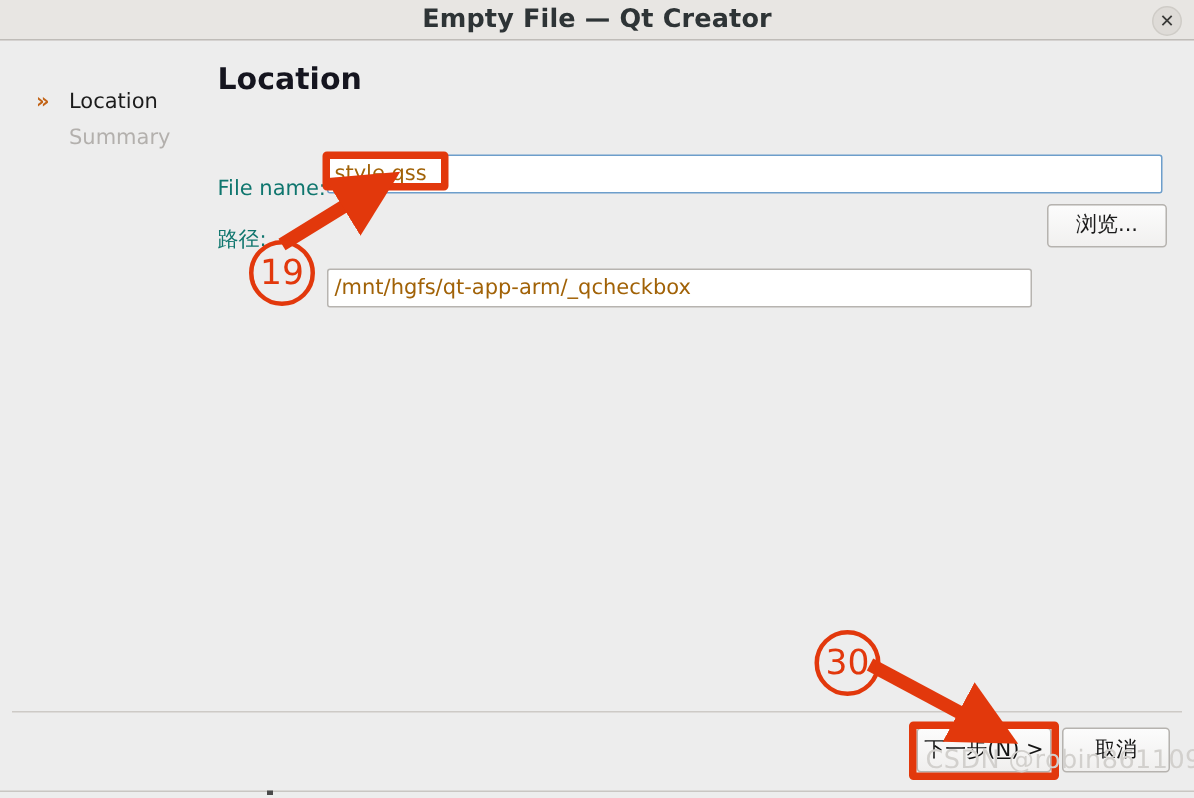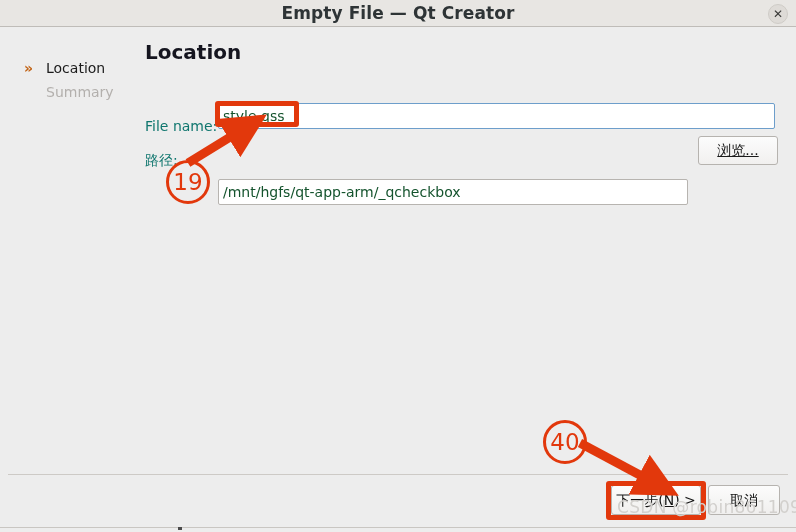--- a/index.html
+++ b/index.html
@@ -115,21 +115,21 @@
     white-space: nowrap;
     margin-top: 10px;
   }
 
   .text-input {
     position: absolute;
     height: 26px;
     box-sizing: border-box;
     background: #ffffff;
     font-size: 14px;
-    color: #14532d;
+    color: #a16207;
     line-height: 24px;
     padding: 0 4px;
     white-space: nowrap;
     overflow: hidden;
   }
   .input-filename {
     left: 73px;
     top: 0;
     width: 557px;
     border: 1px solid #6d9ecb;
@@ -152,21 +152,20 @@
     height: 29px;
     box-sizing: border-box;
     background: linear-gradient(to bottom, #fcfcfc 0%, #f1f0ef 100%);
     border: 1px solid #b6b3af;
     border-radius: 3px;
     font-size: 14px;
     color: #1b1b1b;
     text-align: center;
     line-height: 27px;
     cursor: pointer;
-    text-decoration: underline;
   }
 
   
   .footer-sep {
     position: absolute;
     left: 8px;
     top: 474px;
     width: 780px;
     height: 1px;
     background: #cdcac6;
@@ -302,18 +301,18 @@
       <defs>
         <marker id="arrowhead" markerWidth="5" markerHeight="5" refX="1.5" refY="2.5" orient="auto">
           <polygon points="0,0 5,2.5 0,5" fill="#e2380c"></polygon>
         </marker>
       </defs>
       <line x1="188" y1="163" x2="240" y2="131" stroke="#e2380c" stroke-width="9" marker-end="url(#arrowhead)"></line>
       <line x1="580" y1="443" x2="651" y2="481" stroke="#e2380c" stroke-width="9" marker-end="url(#arrowhead)"></line>
     </svg>
 
     <div class="anno-circle anno-circle-19">19</div>
-    <div class="anno-circle anno-circle-20">40</div>
+    <div class="anno-circle anno-circle-20">30</div>
   </div>
 
   <div class="watermark">CSDN @robin861109</div>
 
 </div>
 
 </body></html>

